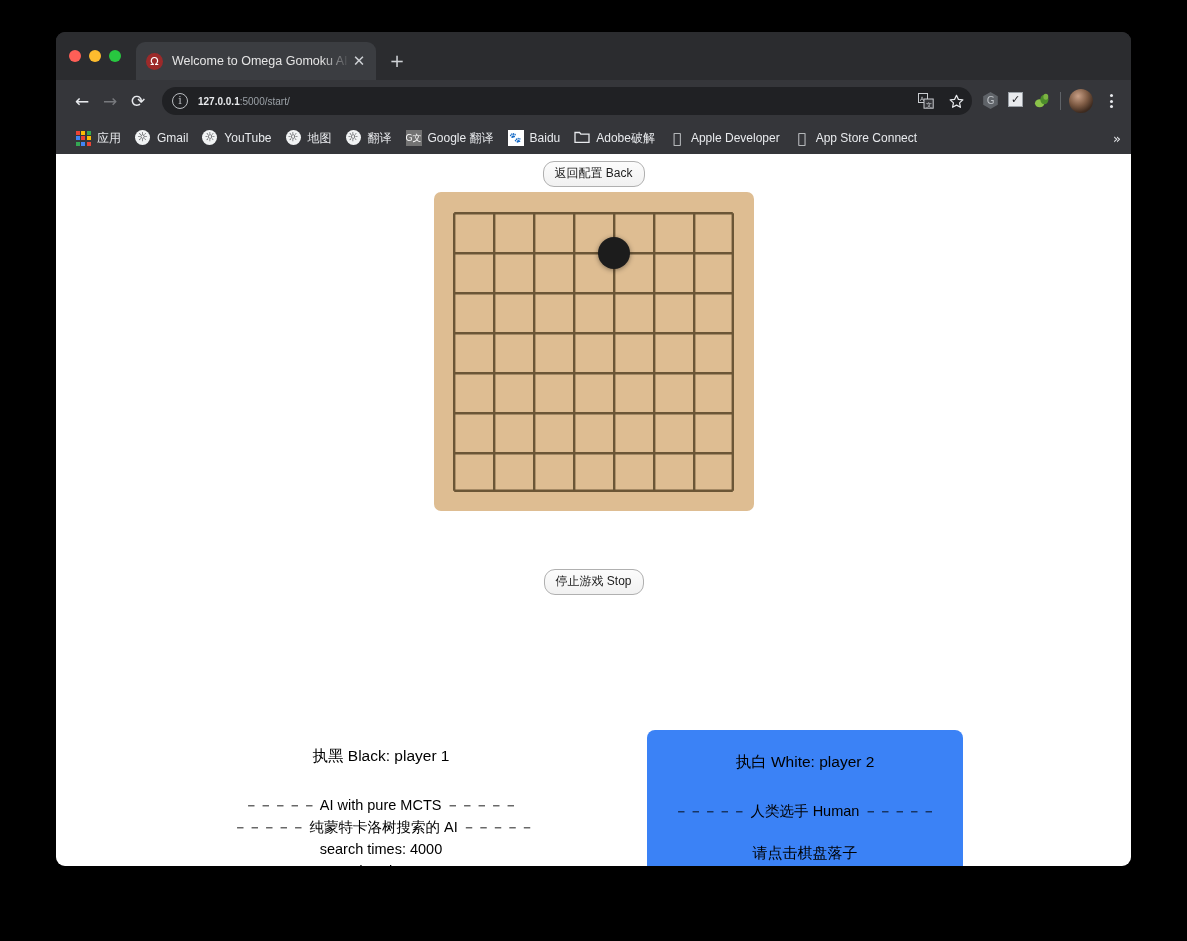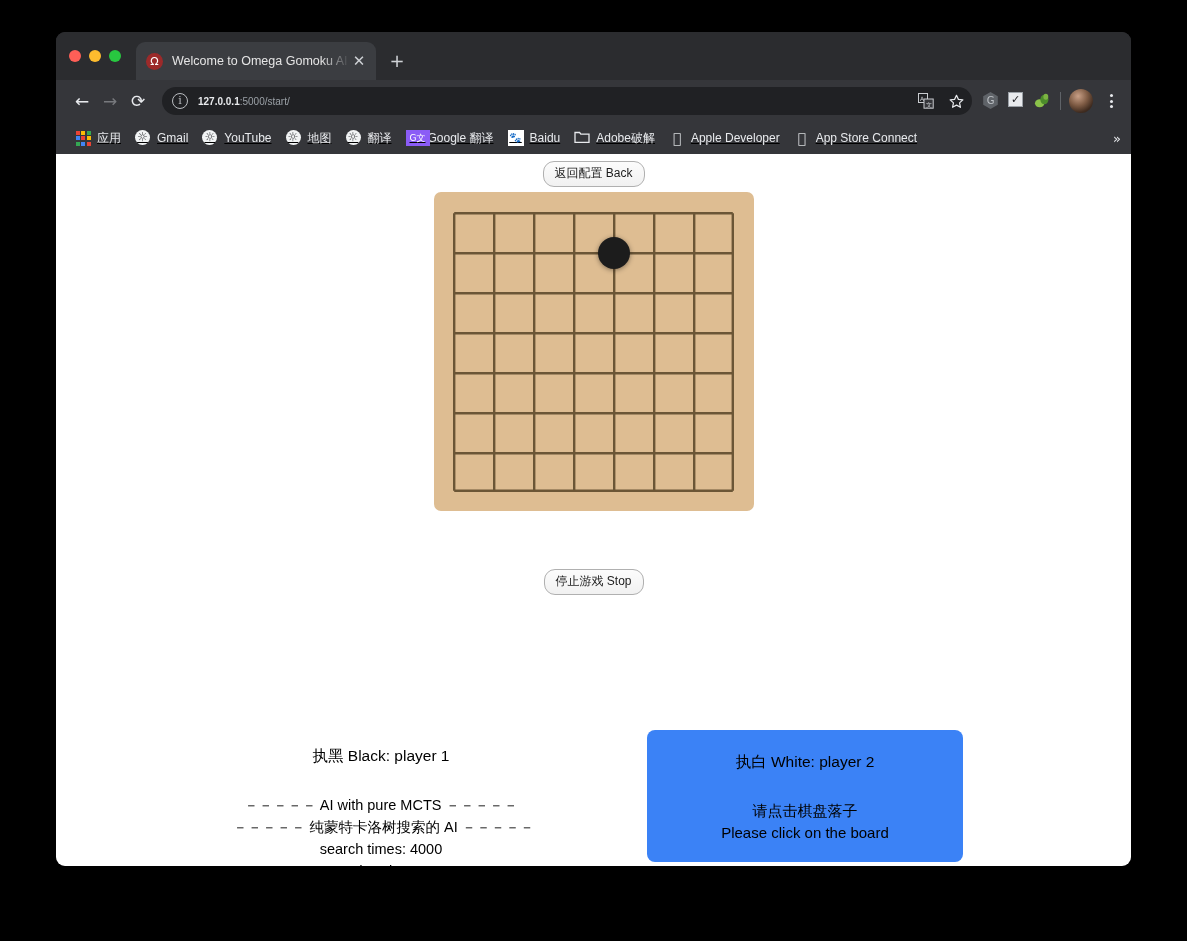--- a/index.html
+++ b/index.html
@@ -211,21 +211,20 @@
 
   
   #bookmarks-bar {
     height: 32px;
     flex: 0 0 auto;
     background: #35363a;
     display: flex;
     align-items: center;
     padding: 0 8px 0 12px;
     position: relative;
-    text-decoration: underline;
   }
   .bookmark {
     display: flex;
     align-items: center;
     gap: 6px;
     padding: 3px 7px;
     border-radius: 4px;
     flex: 0 0 auto;
   }
   .bookmark-label {
@@ -250,22 +249,22 @@
     width: 15px; height: 15px;
     border-radius: 50%;
     background: #f1f3f4;
     color: #35363a;
     font-size: 12px;
     line-height: 15px;
     text-align: center;
     font-family: "DejaVu Sans", sans-serif;
   }
   #gtrans-icon {
-    width: 24px; height: 16px;
-    background: #8b5cf6;
+    width: 16px; height: 16px;
+    background: #737373;
     color: #ffffff;
     font-size: 9px;
     line-height: 16px;
     text-align: center;
     font-family: "DejaVu Sans", sans-serif;
   }
   #baidu-icon {
     width: 16px; height: 16px;
     background: #ffffff;
     color: #2932e1;
@@ -567,18 +566,19 @@
     <div class="info-panel" id="panel-black">
       <div class="panel-title">执黑 Black: player 1</div>
       <div class="panel-line">－－－－－ AI with pure MCTS －－－－－</div>
       <div class="panel-line">－－－－－ 纯蒙特卡洛树搜索的 AI －－－－－</div>
       <div class="panel-line">search times: 4000</div>
       <div class="panel-line">greedy value: 5.0</div>
     </div>
 
     <div class="info-panel" id="panel-white">
       <div class="panel-title">执白 White: player 2</div>
+      <div class="panel-line">－－－－－ 人类选手 Human －－－－－</div>
       <div class="panel-status">请点击棋盘落子</div>
       <div class="panel-status" style="margin-top:0">Please click on the board</div>
     </div>
 
   </div>
 </div>
 
 </body></html>

